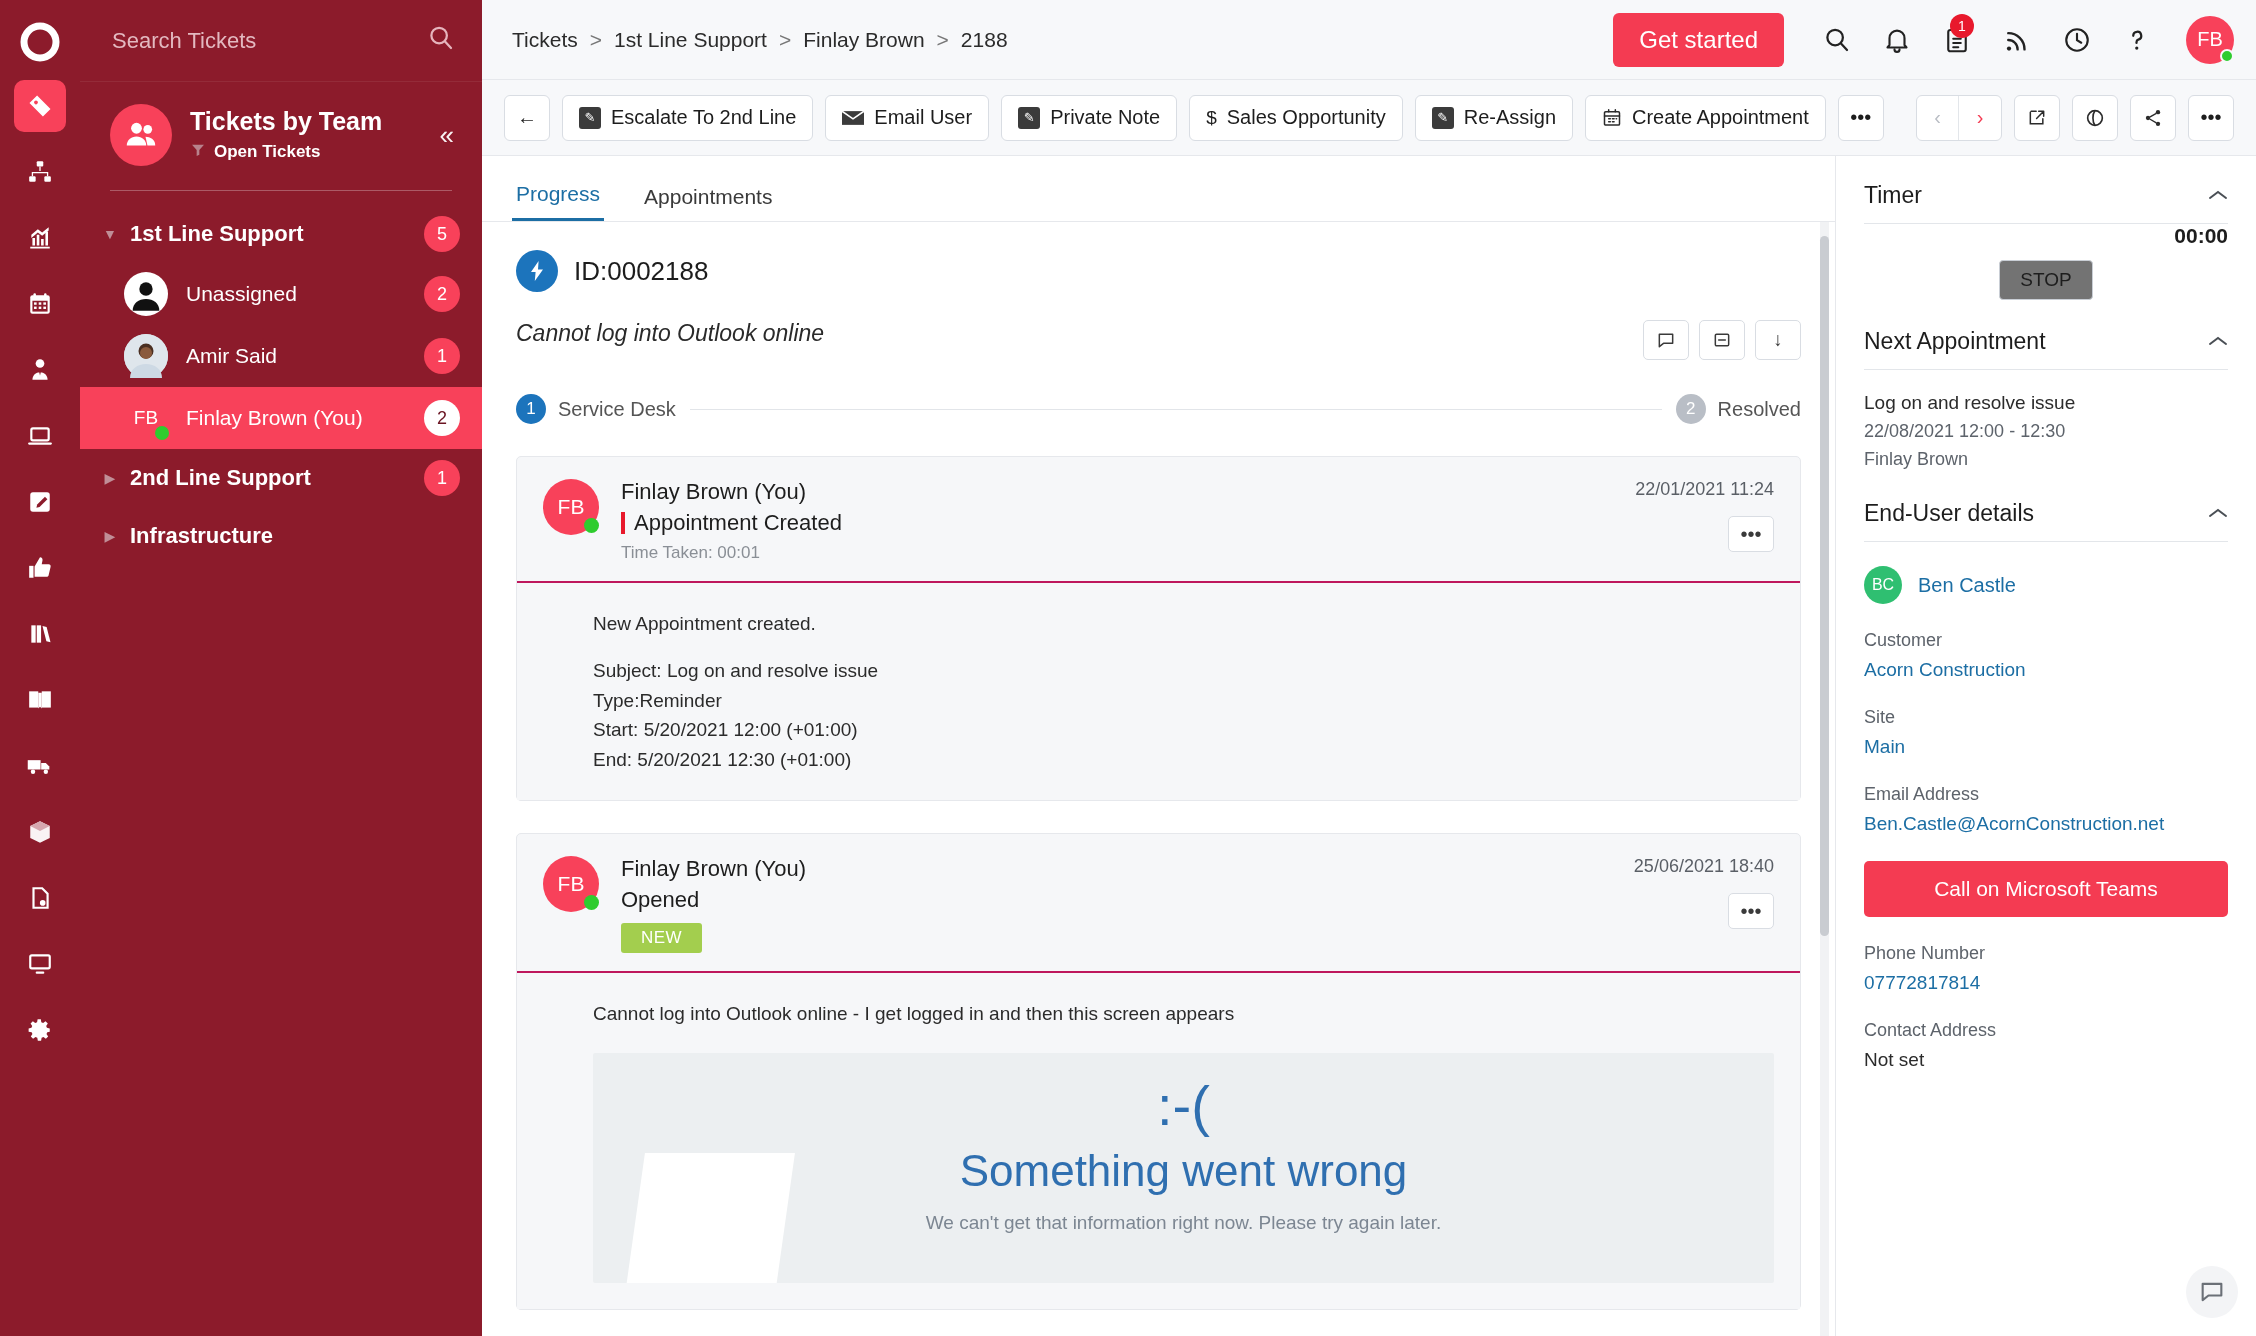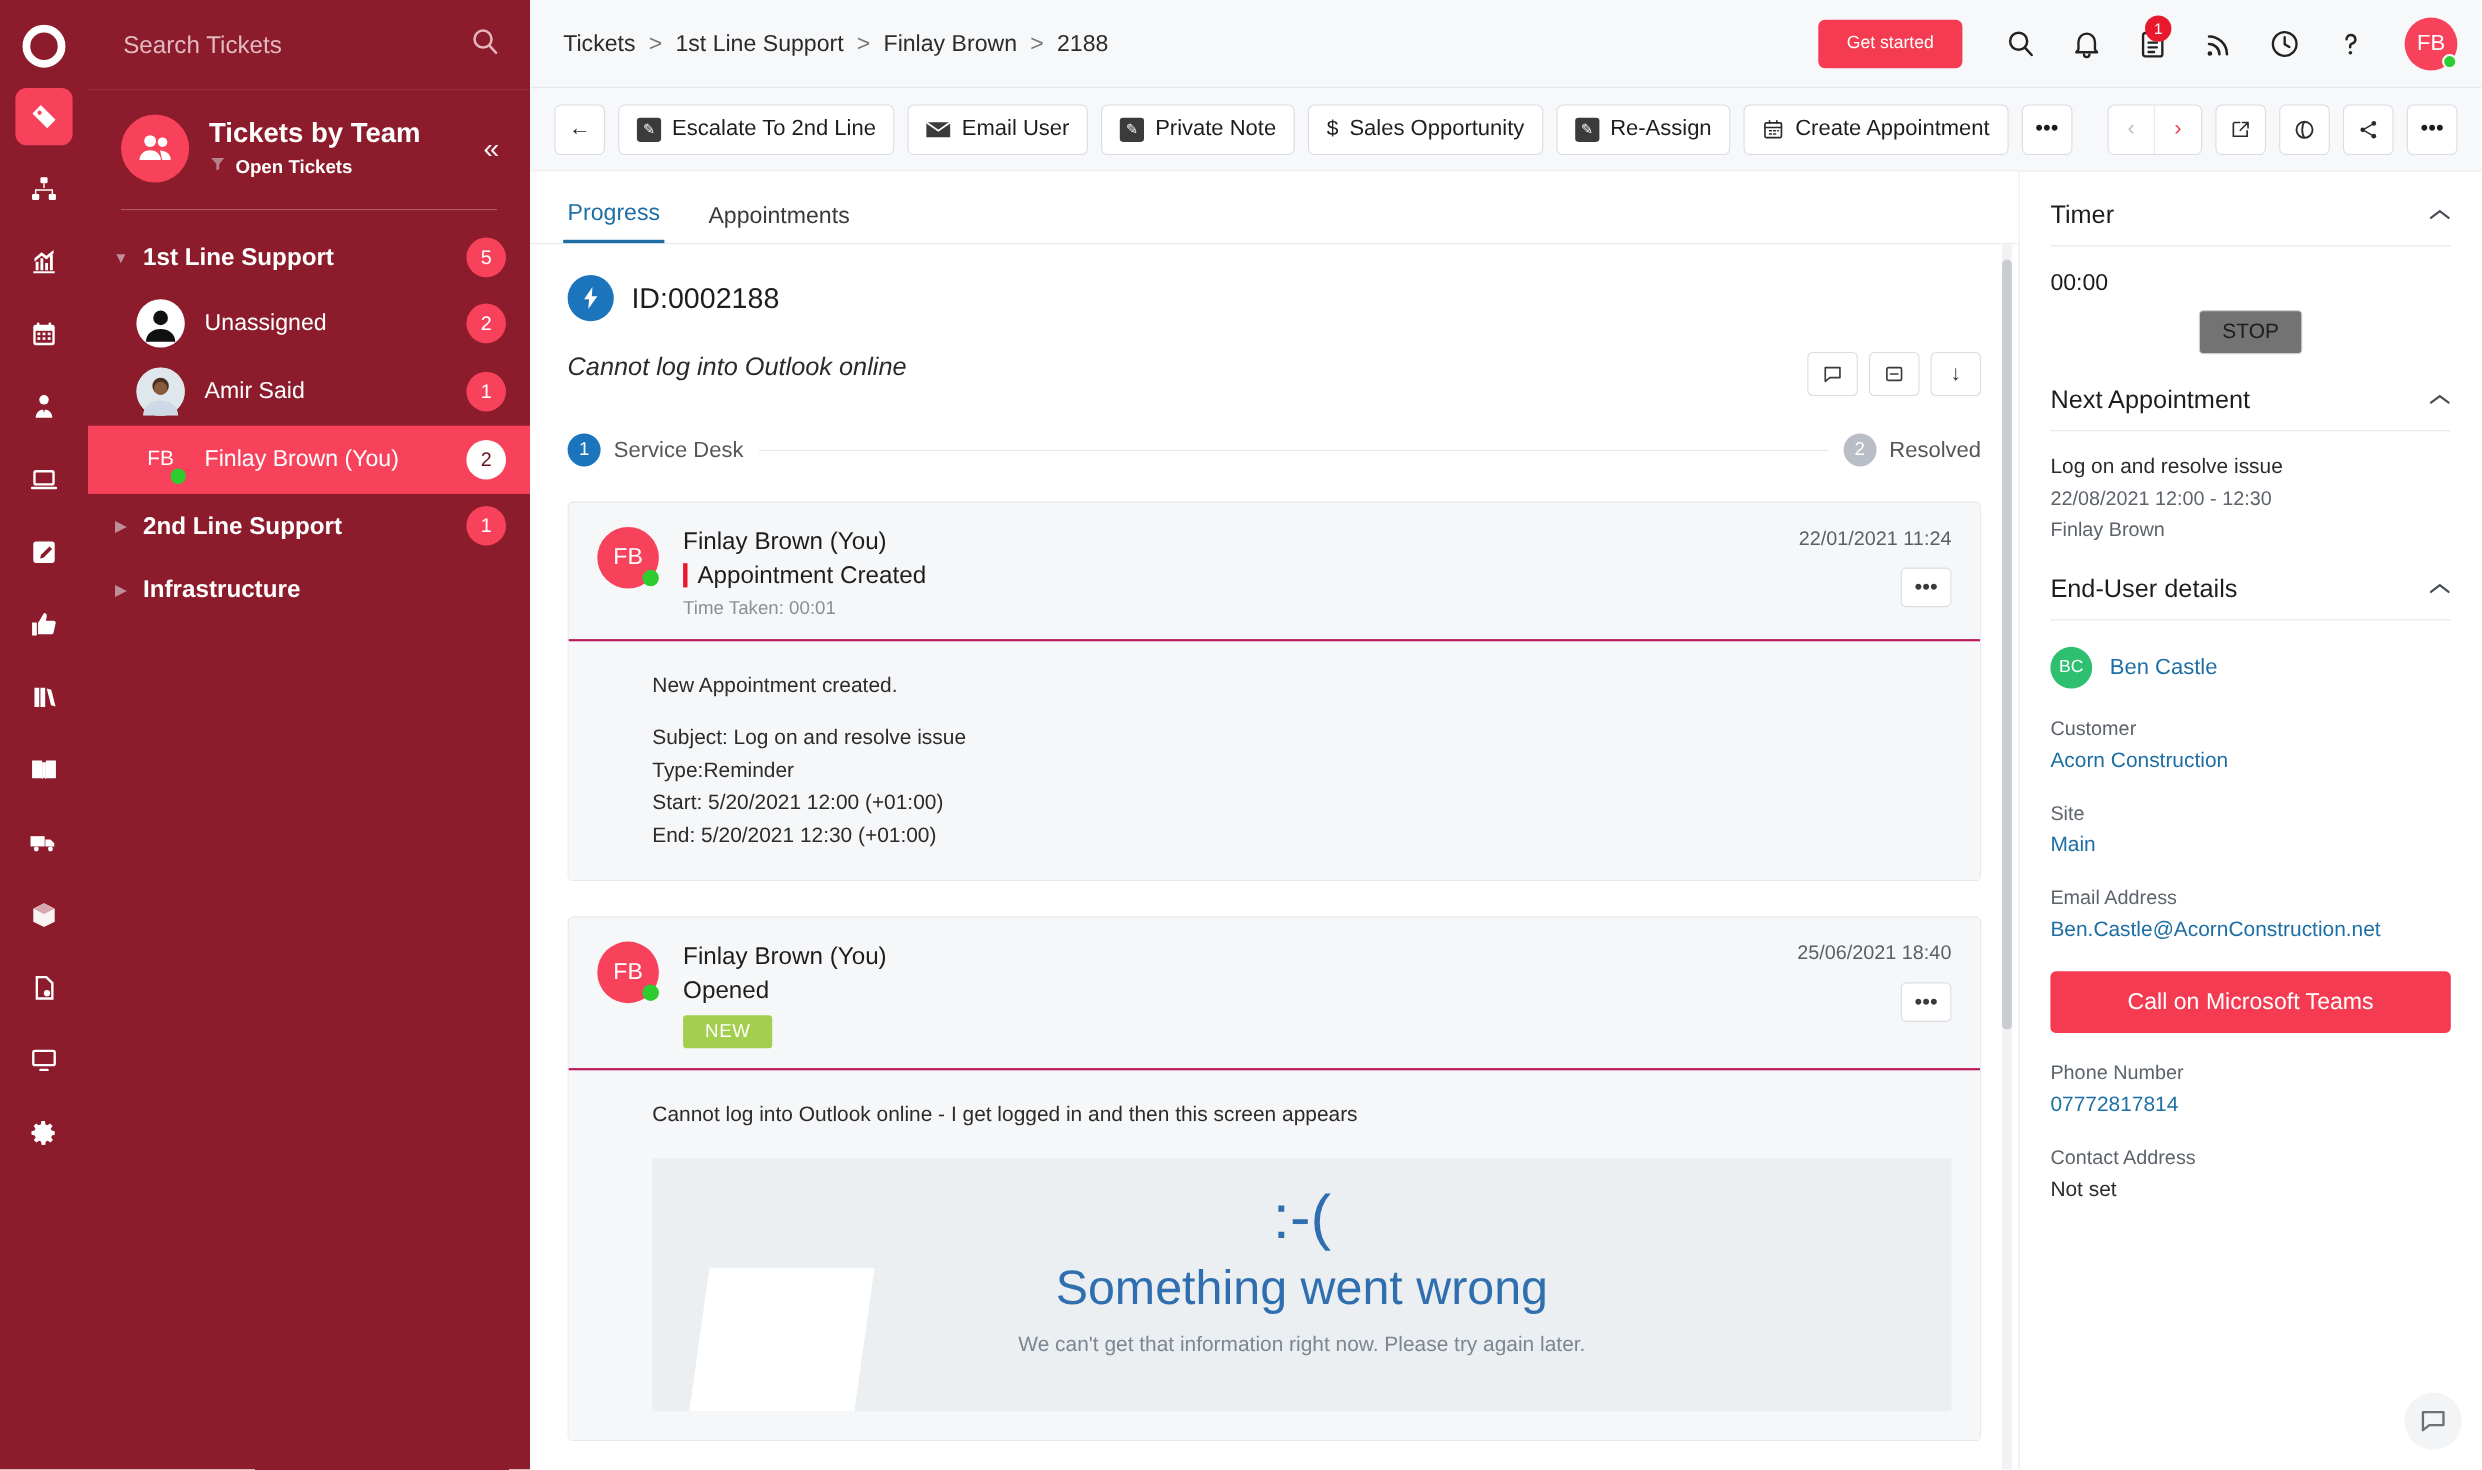--- a/index.html
+++ b/index.html
@@ -99,21 +99,21 @@
   .main { flex:1; display:flex; flex-direction:column; min-width:0; background:#ffffff; }
 
   .topbar {
     height:80px; background:#f7f8fa; border-bottom:1px solid #e6e8ec;
     display:flex; align-items:center; padding:0 22px 0 30px; gap:16px;
   }
   .crumbs { display:flex; align-items:center; gap:12px; font-size:21px; color:#2b2b2b; flex:1; }
   .crumb-sep { color:#777; }
   .get-started {
     background:#F43B52; color:#fff; border:none; border-radius:6px;
-    padding:13px 26px; font-size:16px; font-family:"Liberation Sans", sans-serif;
+    padding:13px 26px; font-size:24px; font-family:"Liberation Sans", sans-serif;
     white-space:nowrap;
   }
   .top-icons { display:flex; align-items:center; gap:26px; padding-left:20px; }
   .ticon { position:relative; width:34px; height:34px; display:flex; align-items:center; justify-content:center; }
   .ticon .count {
     position:absolute; top:-9px; left:10px; background:#E8192C; color:#fff;
     font-size:14px; min-width:24px; height:24px; border-radius:12px;
     display:flex; align-items:center; justify-content:center; padding:0 5px;
   }
   .top-ava {
@@ -231,21 +231,21 @@
   
   .rightpanel {
     width:420px; flex:0 0 420px; background:#ffffff; padding:22px 28px 0 28px;
     overflow:hidden;
   }
   .sec-head { display:flex; align-items:center; margin-top:4px; }
   .sec-title { flex:1; font-size:23px; color:#1d1d1d; }
   .chev { color:#5a5f66; font-size:18px; }
   .sec-rule { height:1px; background:#e3e6ea; margin-top:14px; }
 
-  .timer-val { text-align:left; font-size:21px; color:#1d1d1d; margin-top:22px; font-weight:normal; }
+  .timer-val { text-align:right; font-size:21px; color:#1d1d1d; font-weight:bold; }
   .stop-btn {
     display:block; margin:12px auto 0 auto; background:#737373; border:1px solid #c9ced5;
     border-radius:4px; padding:8px 20px; font-size:19px; color:#1d1d1d;
     font-family:"Liberation Sans", sans-serif;
   }
 
   .appt-line1 { font-size:19px; color:#2b2b2b; margin-top:22px; }
   .appt-line2 { font-size:18px; color:#5d636b; margin-top:7px; }
   .appt-line3 { font-size:18px; color:#5d636b; margin-top:7px; }
 

